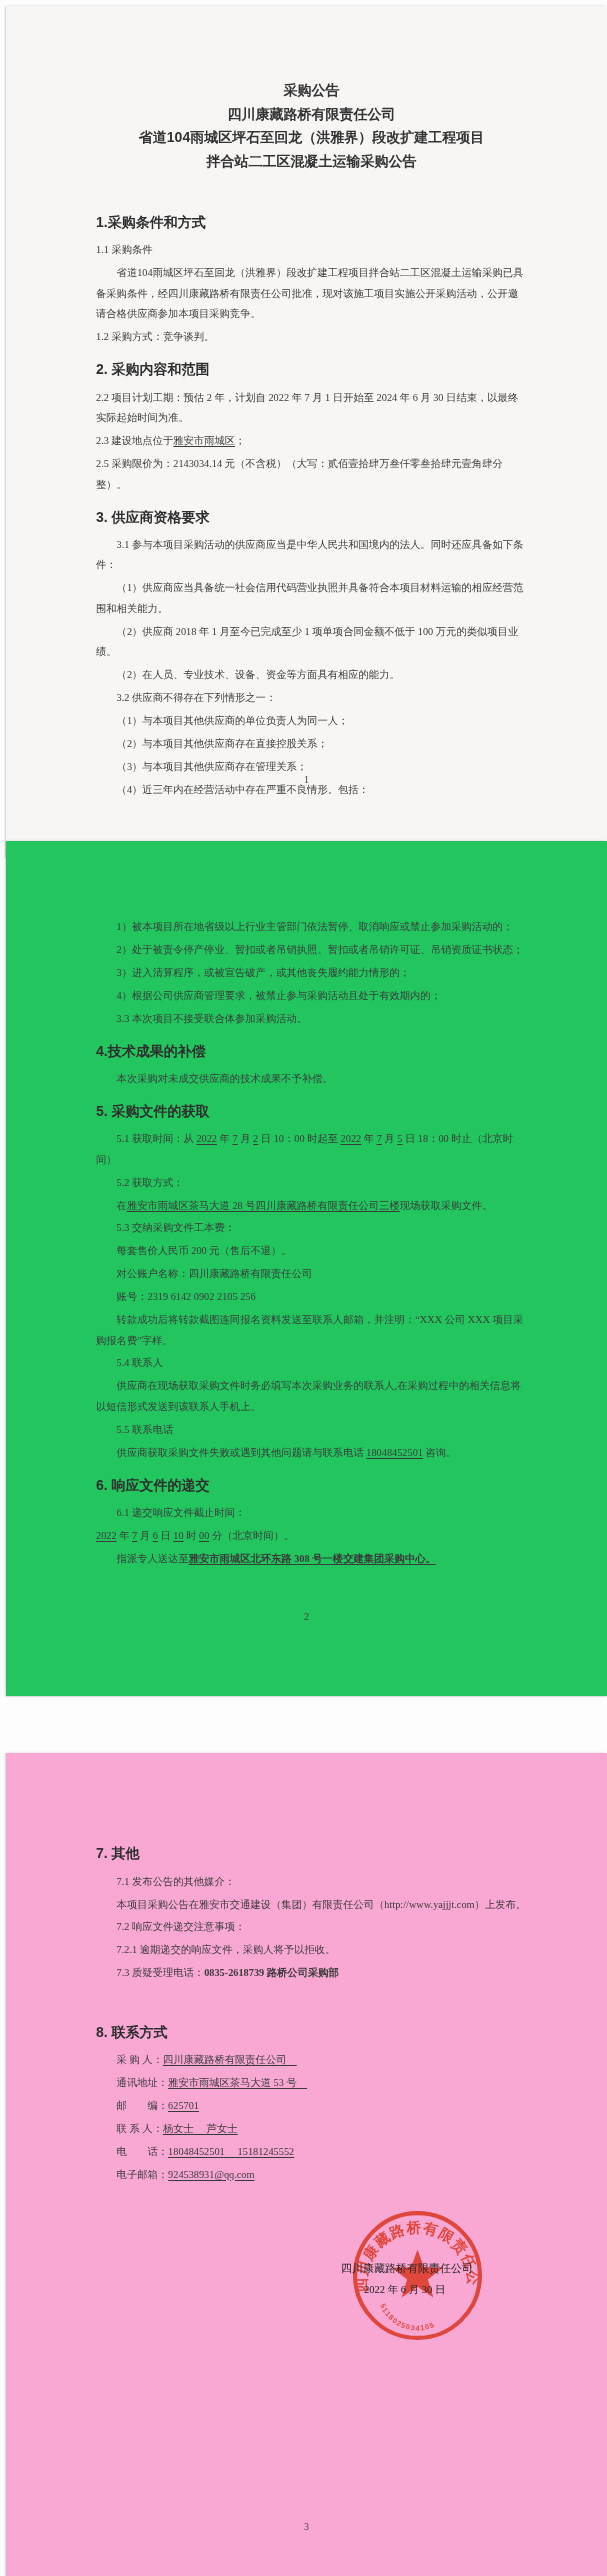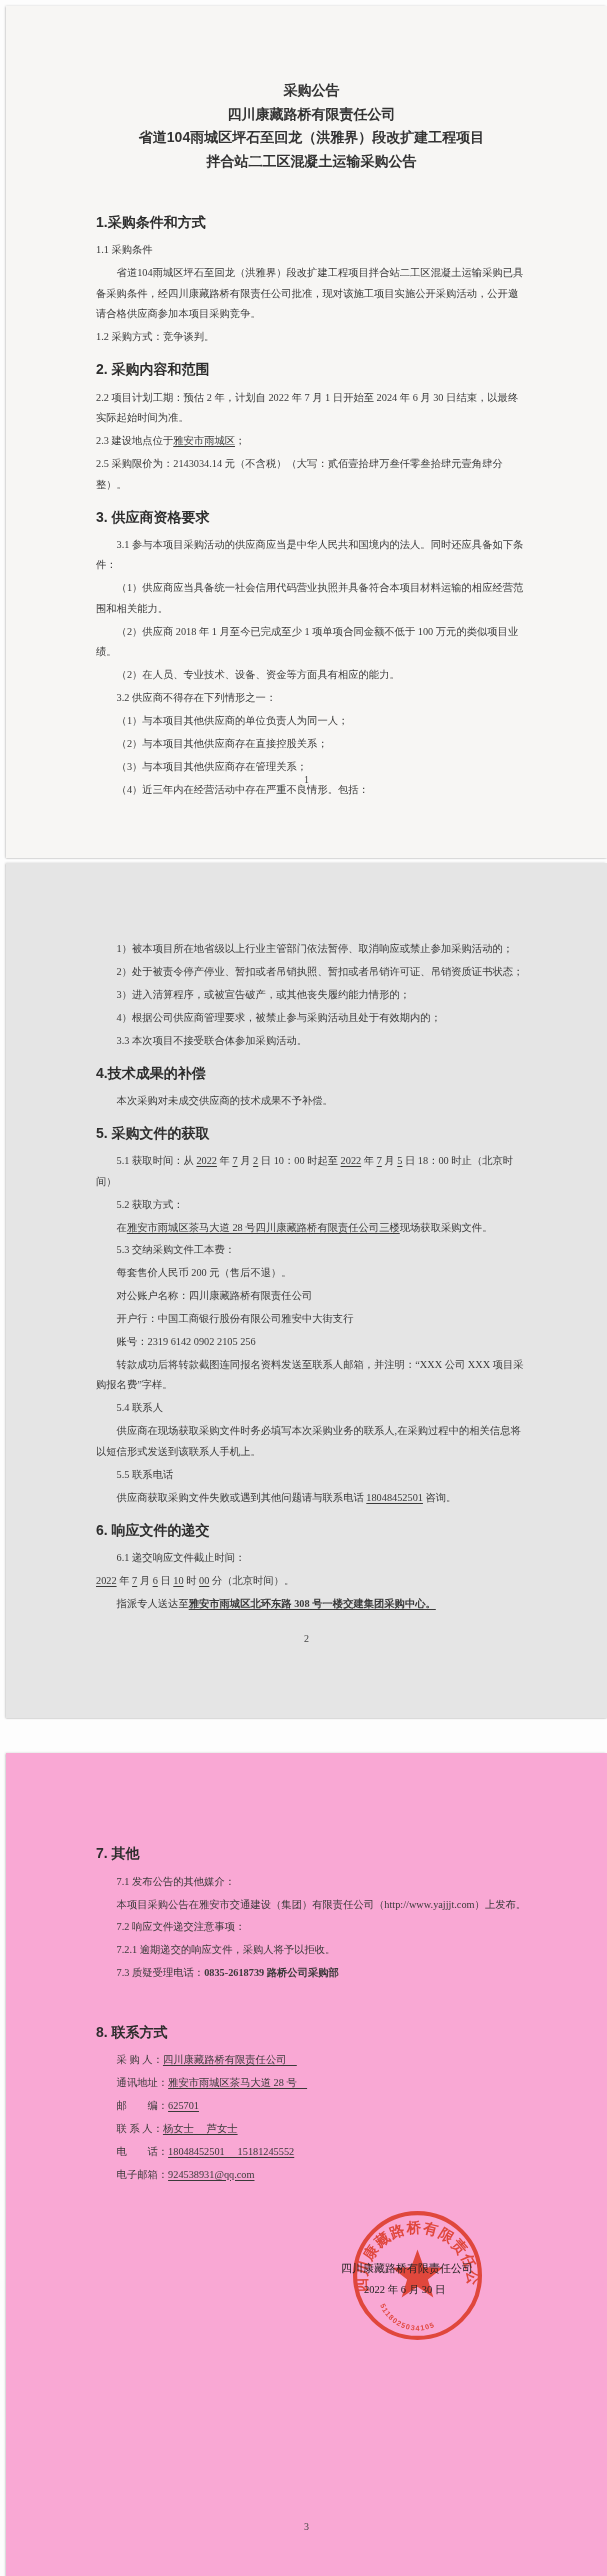--- a/index.html
+++ b/index.html
@@ -1,21 +1,21 @@
 <!DOCTYPE html>
 <html style="font-size:12px"><head>
 <meta charset="utf-8">
 <style>
   html,body { margin:0; padding:0; background:#ffffff; }
   .canvas { position:relative; width:607px; height:2576px; background:#fdfdfd; overflow:hidden;
             font-family:"Liberation Serif", serif; color:#3a3a3a; }
   .page { position:absolute; left:6px; width:601px; overflow:hidden;
           box-shadow:-1.5px 0 2.3px rgba(0,0,0,0.18), 0 0.8px 1.5px rgba(0,0,0,0.22); }
   .page1 { top:6px;    height:852px; background:#f7f6f4; }
-  .page2 { top:863px; height:855px; background:#e5e5e5; }
+  .page2 { top:841px; height:855px; background:#22c55e; }
   .page3 { top:1753px; height:855px; background:#f9a8d4; }
   .content { padding:0 80px 0 90px; }
   .p1c { padding-top:73px; }
   .p2c { padding-top:76px; }
   .p3c { padding-top:79px; }
 
   .titleblock { text-align:center; margin-bottom:6px; }
   .title-ln { font-family:"Liberation Sans", sans-serif; font-weight:bold; font-size:14px;
               line-height:23.5px; color:#333; }
   .hd { font-family:"Liberation Sans", sans-serif; font-weight:bold; font-size:14px;
@@ -78,21 +78,20 @@
       <p class="ln ti2 mt">3.3 本次项目不接受联合体参加采购活动。</p>
       <div class="hd">4.技术成果的补偿</div>
       <p class="ln ti2 mt">本次采购对未成交供应商的技术成果不予补偿。</p>
       <div class="hd">5. 采购文件的获取</div>
       <p class="ln ti2 mt"><span>5.1 获取时间：从 </span><span class="u">2022</span><span> 年 </span><span class="u">7</span><span> 月 </span><span class="u">2</span><span> 日 10：00 时起至 </span><span class="u">2022</span><span> 年 </span><span class="u">7</span><span> 月 </span><span class="u">5</span><span> 日 18：00 时止（北京时间）</span></p>
       <p class="ln ti2 mt">5.2 获取方式：</p>
       <p class="ln ti2 mt"><span>在</span><span class="u">雅安市雨城区茶马大道 28 号四川康藏路桥有限责任公司三楼</span><span>现场获取采购文件。</span></p>
       <p class="ln ti2 mt">5.3 交纳采购文件工本费：</p>
       <p class="ln ti2 mt">每套售价人民币 200  元（售后不退）。</p>
       <p class="ln ti2 mt">对公账户名称：四川康藏路桥有限责任公司</p>
-      <p class="ln ti2 mt">开户行：中国工商银行股份有限公司雅安中大街支行</p>
       <p class="ln ti2 mt">账号：2319 6142 0902 2105 256</p>
       <p class="ln ti2 mt">转款成功后将转款截图连同报名资料发送至联系人邮箱，并注明：“XXX 公司 XXX 项目采购报名费”字样。</p>
       <p class="ln ti2 mt">5.4 联系人</p>
       <p class="ln ti2 mt">供应商在现场获取采购文件时务必填写本次采购业务的联系人,在采购过程中的相关信息将以短信形式发送到该联系人手机上。</p>
       <p class="ln ti2 mt">5.5 联系电话</p>
       <p class="ln ti2 mt"><span>供应商获取采购文件失败或遇到其他问题请与联系电话 </span><span class="u">18048452501</span><span> 咨询。</span></p>
       <div class="hd">6. 响应文件的递交</div>
       <p class="ln ti2 mt">6.1 递交响应文件截止时间：</p>
       <p class="ln mt"><span class="u">2022</span><span> 年 </span><span class="u">7</span><span> 月 </span><span class="u">6</span><span> 日 </span><span class="u">10</span><span> 时 </span><span class="u">00</span><span> 分（北京时间）。</span></p>
       <p class="ln ti2 mt"><span>指派专人送达至</span><span class="u b">雅安市雨城区北环东路 308 号一楼交建集团采购中心。</span></p>
@@ -103,21 +102,21 @@
   <div class="page page3">
     <div class="content p3c">
       <div class="hd">7. 其他</div>
       <p class="ln ti2 mt">7.1 发布公告的其他媒介：</p>
       <p class="ln ti2 mt">本项目采购公告在雅安市交通建设（集团）有限责任公司（http://www.yajjjt.com）上发布。</p>
       <p class="ln ti2 mt">7.2 响应文件递交注意事项：</p>
       <p class="ln ti2 mt">7.2.1 逾期递交的响应文件，采购人将予以拒收。</p>
       <p class="ln ti2 mt"><span>7.3 质疑受理电话：</span><span class="b">0835-2618739 路桥公司采购部</span></p>
       <div class="hd" style="margin-top:38px;">8. 联系方式</div>
       <p class="ln ti2 mt"><span>采 购 人：</span><span class="u">四川康藏路桥有限责任公司　</span></p>
-      <p class="ln ti2 mt"><span>通讯地址：</span><span class="u">雅安市雨城区茶马大道 28 号　</span></p>
+      <p class="ln ti2 mt"><span>通讯地址：</span><span class="u">雅安市雨城区茶马大道 53 号　</span></p>
       <p class="ln ti2 mt"><span>邮　　编：</span><span class="u">625701</span></p>
       <p class="ln ti2 mt"><span>联 系 人：</span><span class="u">杨女士　 芦女士</span></p>
       <p class="ln ti2 mt"><span>电　　话：</span><span class="u">18048452501　 15181245552</span></p>
       <p class="ln ti2 mt"><span>电子邮箱：</span><span class="u">924538931@qq.com</span></p>
     </div>
 
     <svg class="seal" viewBox="0 0 180 180" xmlns="http://www.w3.org/2000/svg">
       <defs>
         <path id="arcTop" d="M 24,112 A 67,67 0 1 1 156,112" fill="none"></path>
         <path id="arcBottom" d="M 40,127 A 53,53 0 0 0 140,127" fill="none"></path>

